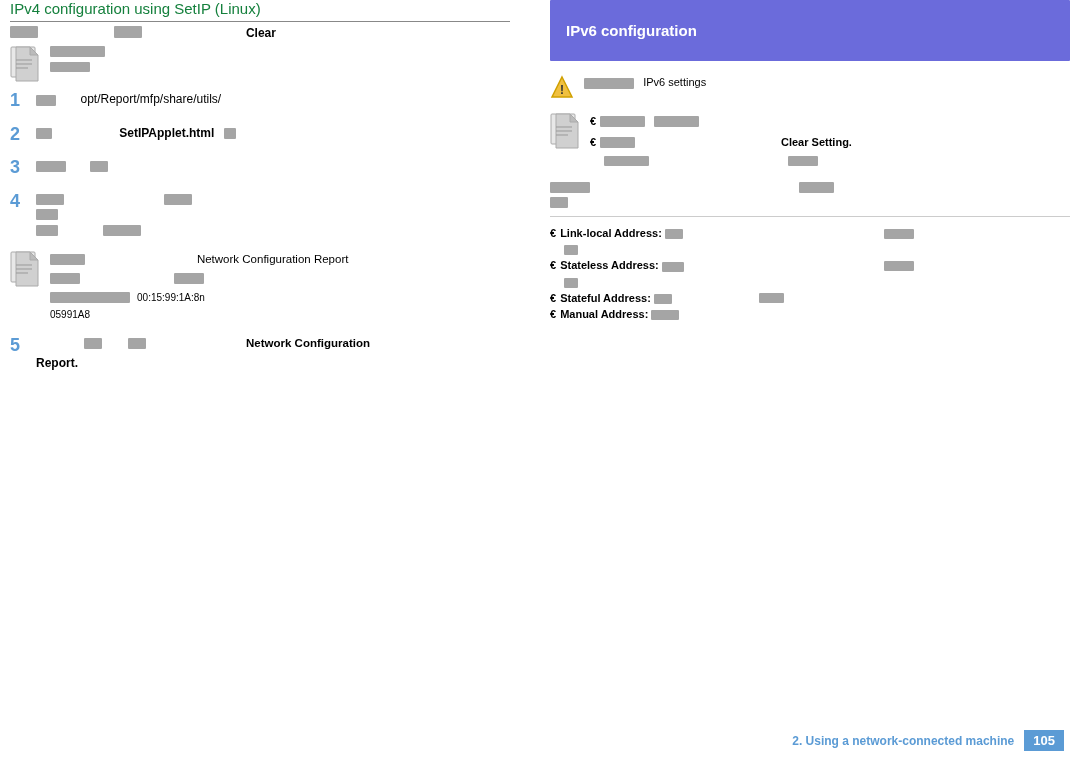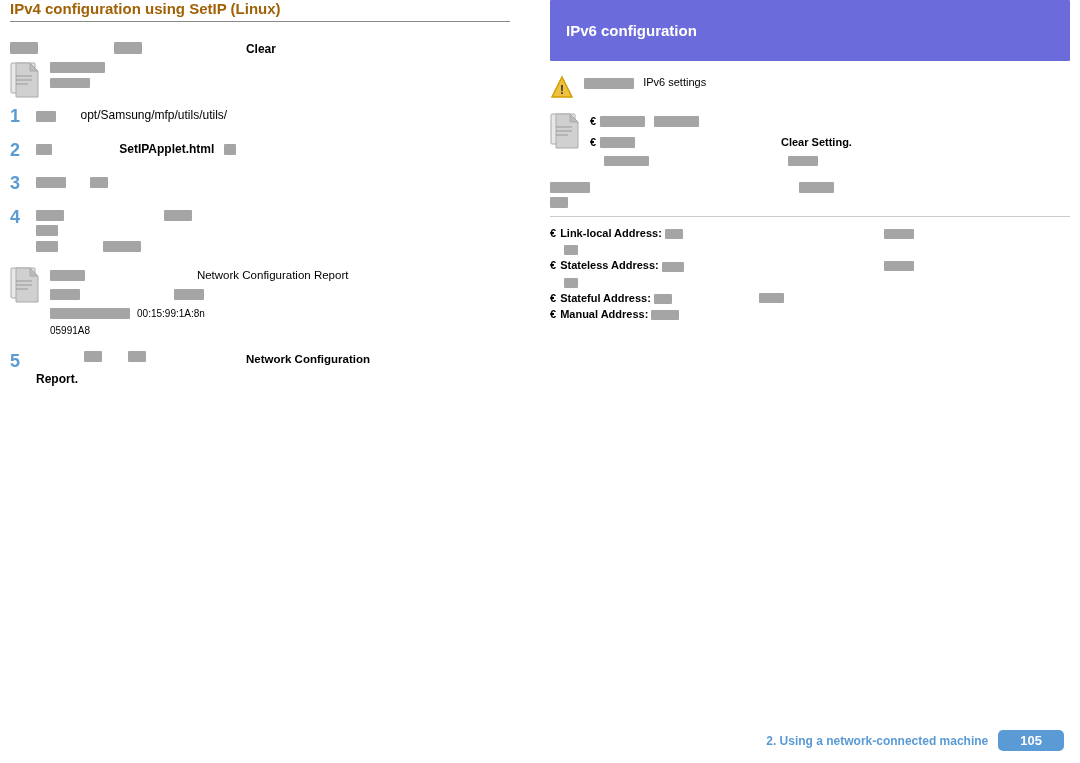--- a/index.html
+++ b/index.html
@@ -45,25 +45,25 @@
     }
 
     
     .left-column {
       flex: 0 0 510px;
       padding-right: 10px;
     }
 
     .section-title-left {
       font-size: 15px;
-      font-weight: 700;
-      color: #a16207;
+      font-weight: 400;
+      color: #15803d;
       border-bottom: 1.5px solid #888;
       padding-bottom: 4px;
-      margin-bottom: 20px;
+      margin-bottom: 4px;
     }
 
     .intro-row {
       display: flex;
       align-items: flex-start;
       gap: 6px;
       margin-bottom: 6px;
       font-size: 11px;
     }
 
@@ -232,22 +232,22 @@
       color: #5b9bd5;
       font-weight: 700;
       text-decoration: none;
     }
 
     .footer-page {
       background: #5b9bd5;
       color: #fff;
       font-size: 13px;
       font-weight: 700;
-      padding: 3px 22px;
-      border-radius: 5px;
+      padding: 3px 9px;
+      border-radius: 0;
     }
   </style>
 </head>
 <body>
 
 <div class="page-container">
 
 
   <div class="content-area">
 
@@ -282,21 +282,21 @@
             <span class="blurred-inline" style="width:40px; height:10px;">&nbsp;</span>
           </div>
         </div>
       </div>
 
       <div class="step-row">
         <span class="step-number">1</span>
         <div class="step-content">
           <span class="blurred-inline" style="width:20px; height:11px;">&nbsp;</span>
           &nbsp;&nbsp;&nbsp;&nbsp;&nbsp;&nbsp;
-          <span class="path-text">opt/Samsung/mfp/utils/utils/</span>
+          <span class="path-text">opt/Report/mfp/share/utils/</span>
         </div>
       </div>
 
       <div class="step-row">
         <span class="step-number">2</span>
         <div class="step-content">
           <span class="blurred-inline" style="width:16px; height:11px;">&nbsp;</span>
           &nbsp;&nbsp;&nbsp;&nbsp;&nbsp;&nbsp;&nbsp;&nbsp;&nbsp;&nbsp;&nbsp;&nbsp;&nbsp;&nbsp;&nbsp;&nbsp;&nbsp;&nbsp;&nbsp;&nbsp;
           <span style="font-size:12px; font-weight:700;">SetIPApplet.html</span>
           &nbsp;
@@ -360,21 +360,21 @@
           </div>
           <div style="font-size:11px; margin-top:1px;">
             <span style="font-size:10px;">05991A8</span>
           </div>
         </div>
       </div>
 
       <div class="step-row">
         <span class="step-number">5</span>
         <div class="step-content">
-          <div style="display:flex; gap:4px; margin-bottom:2px; flex-wrap:wrap;padding-left:48px;">
+          <div style="display:flex; align-items:center; gap:4px; margin-bottom:2px; flex-wrap:wrap;padding-left:48px;">
             <span class="blurred-inline" style="width:18px; height:11px;">&nbsp;</span>
             &nbsp;&nbsp;&nbsp;&nbsp;&nbsp;&nbsp;
             <span class="blurred-inline" style="width:18px; height:11px;">&nbsp;</span>
             &nbsp;&nbsp;&nbsp;&nbsp;&nbsp;&nbsp;&nbsp;&nbsp;&nbsp;&nbsp;&nbsp;&nbsp;&nbsp;&nbsp;&nbsp;&nbsp;&nbsp;&nbsp;&nbsp;&nbsp;&nbsp;&nbsp;&nbsp;&nbsp;&nbsp;&nbsp;&nbsp;&nbsp;&nbsp;&nbsp;
             <span style="font-size:11.5px; font-weight:700;">Network Configuration</span>
           </div>
           <div style="font-size:12px; font-weight:700;">Report.</div>
         </div>
       </div>
 

